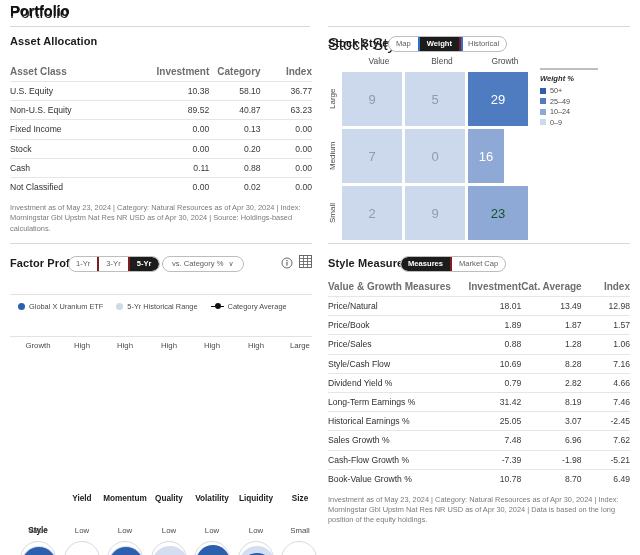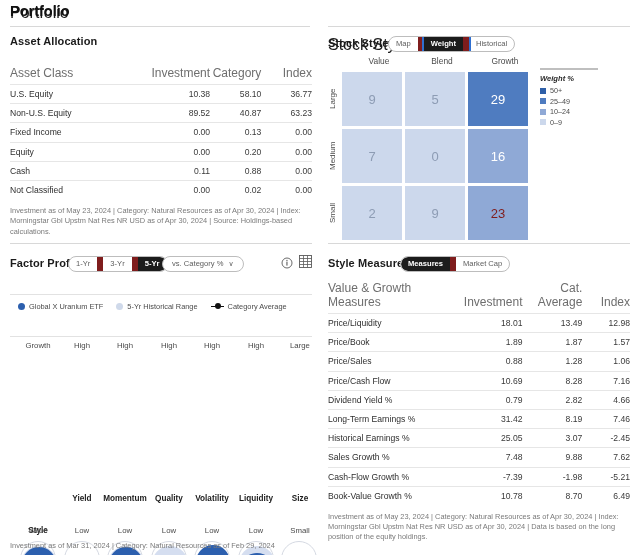--- a/index.html
+++ b/index.html
@@ -18,42 +18,42 @@
   .footnote {
     font-size: 7.4px; color: #7a7a7a; line-height: 10.2px;
   }
 
   
   .page-title { font-size: 14.5px; font-weight: bold; color: #111; }
 
   
   table.dt { width: 100%; border-collapse: collapse; }
   table.dt th {
-    font-size: 12px; font-weight: normal; color: #6e6e6e;
+    font-size: 10px; font-weight: bold; color: #6e6e6e;
     padding: 3px 0 4px 0; text-align: right; vertical-align: bottom;
   }
   table.dt th.lbl { text-align: left; }
   table.dt td {
     font-size: 8.6px; color: #3a3a3a; padding: 4.1px 0;
     text-align: right; border-top: 1px solid #e6e6e6;
   }
   table.dt td.lbl { text-align: left; color: #2e2e2e; }
   table.dt tr:first-child td { border-top: 1px solid #e6e6e6; }
   table.dt tr.hdr th { border-bottom: none; }
 
   
   .pill {
     display: inline-flex; align-items: stretch;
     border: 1px solid #bdbdbd; border-radius: 11px; height: 16px;
     overflow: hidden; background: #fff; vertical-align: middle;
   }
   .pill .seg {
     display: flex; align-items: center; justify-content: center;
     font-size: 7.6px; color: #5d5d5d; padding: 0 7px; white-space: nowrap;
-    border-right: 6px solid #7f1d1d;
+    border-right: 2px solid #7f1d1d;
   }
   .pill .seg:last-child { border-right: none; }
   .pill .seg.on { background: #1c1c1c; color: #fff; font-weight: bold; }
   .pill .seg.on.rounded-r { border-radius: 0 10px 10px 0; }
   .pill .seg.on.rounded-l { border-radius: 10px 0 0 10px; }
   .pill .seg.focus {
     background:#1c1c1c; color:#fff; font-weight:bold;
     box-shadow: 0 0 0 2px #2f6fd0;
   }
   .pill-single {
@@ -146,21 +146,21 @@
         <td>40.87</td>
         <td>63.23</td>
       </tr>
       <tr>
         <td class="lbl">Fixed Income</td>
         <td>0.00</td>
         <td>0.13</td>
         <td>0.00</td>
       </tr>
       <tr>
-        <td class="lbl">Equity</td>
+        <td class="lbl">Stock</td>
         <td>0.00</td>
         <td>0.20</td>
         <td>0.00</td>
       </tr>
       <tr>
         <td class="lbl">Cash</td>
         <td>0.11</td>
         <td>0.88</td>
         <td>0.00</td>
       </tr>
@@ -197,25 +197,25 @@
     <div class="ss-rowhdr" style="left:0px; top:16px; height:54px; width:10px;">Large</div>
     <div class="ss-rowhdr" style="left:0px; top:73px; height:54px; width:10px;">Medium</div>
     <div class="ss-rowhdr" style="left:0px; top:130px; height:54px; width:10px;">Small</div>
 
     <div class="ss-cell" style="left:14px;  top:16px; width:60px; height:54px; background:#ccd8ec; color:#8d9cb4;">9</div>
     <div class="ss-cell" style="left:77px;  top:16px; width:60px; height:54px; background:#ccd8ec; color:#8d9cb4;">5</div>
     <div class="ss-cell" style="left:140px; top:16px; width:60px; height:54px; background:#4f7cc0; color:#ffffff;">29</div>
 
     <div class="ss-cell" style="left:14px;  top:73px; width:60px; height:54px; background:#ccd8ec; color:#8d9cb4;">7</div>
     <div class="ss-cell" style="left:77px;  top:73px; width:60px; height:54px; background:#ccd8ec; color:#8d9cb4;">0</div>
-    <div class="ss-cell" style="left:140px; top:73px; width:60px; height:54px; background:#8fa9d6; color:#ffffff;">16</div>
+    <div class="ss-cell" style="left:140px; top:73px; width:36px; height:54px; background:#8fa9d6; color:#ffffff;">16</div>
 
     <div class="ss-cell" style="left:14px;  top:130px; width:60px; height:54px; background:#ccd8ec; color:#8d9cb4;">2</div>
     <div class="ss-cell" style="left:77px;  top:130px; width:60px; height:54px; background:#ccd8ec; color:#8d9cb4;">9</div>
-    <div class="ss-cell" style="left:140px; top:130px; width:60px; height:54px; background:#8fa9d6; color:#7f1d1d;">23</div>
+    <div class="ss-cell" style="left:140px; top:130px; width:60px; height:54px; background:#8fa9d6; color:#14532d;">23</div>
 
     <div class="legend-box" style="left:212px; top:12px;">
       <div class="lg-rule"></div>
       <div class="lg-title">Weight %</div>
       <div class="lg-item">
         <span class="lg-sw" style="background:#2e5fa8;"></span>
         <span class="lg-tx">50+</span>
       </div>
       <div class="lg-item">
         <span class="lg-sw" style="background:#4f7cc0;"></span>
@@ -349,21 +349,20 @@
   <div class="panel" style="left:10px; top:526px; width:302px; height:12px;">
     <div class="fp-sub" style="left:0px;   width:56px;">Value</div>
     <div class="fp-sub" style="left:44px;  width:56px;">Low</div>
     <div class="fp-sub" style="left:87px;  width:56px;">Low</div>
     <div class="fp-sub" style="left:131px; width:56px;">Low</div>
     <div class="fp-sub" style="left:174px; width:56px;">Low</div>
     <div class="fp-sub" style="left:218px; width:56px;">Low</div>
     <div class="fp-sub" style="left:262px; width:56px;">Small</div>
   </div>
 
-  <div class="panel footnote" style="left:10px; top:541px; width:300px;">Investment as of Mar 31, 2024 | Category: Natural Resources as of Feb 29, 2024</div>
 
   <div class="panel" style="left:328px; top:243px; width:302px; height:1px; background:#d8d8d8;"></div>
 
   <div class="panel sec-title" style="left:328px; top:257px;">Style Measures</div>
 
   <div class="panel" style="left:400px; top:254px;">
     <span class="pill">
       <span class="seg on rounded-l">Measures</span>
       <span class="seg">Market Cap</span>
     </span>
@@ -372,39 +371,39 @@
   <div class="panel" style="left:328px; top:278px; width:302px;">
     <table class="dt">
       <tbody>
           <tr class="hdr">
         <th class="lbl" style="width:46%">Value &amp; Growth Measures</th>
         <th style="width:18%">Investment</th>
         <th style="width:20%">Cat. Average</th>
         <th style="width:16%">Index</th>
       </tr>
       <tr>
-        <td class="lbl">Price/Liquidity</td>
+        <td class="lbl">Price/Natural</td>
         <td>18.01</td>
         <td>13.49</td>
         <td>12.98</td>
       </tr>
       <tr>
         <td class="lbl">Price/Book</td>
         <td>1.89</td>
         <td>1.87</td>
         <td>1.57</td>
       </tr>
       <tr>
         <td class="lbl">Price/Sales</td>
         <td>0.88</td>
         <td>1.28</td>
         <td>1.06</td>
       </tr>
       <tr>
-        <td class="lbl">Price/Cash Flow</td>
+        <td class="lbl">Style/Cash Flow</td>
         <td>10.69</td>
         <td>8.28</td>
         <td>7.16</td>
       </tr>
       <tr>
         <td class="lbl">Dividend Yield %</td>
         <td>0.79</td>
         <td>2.82</td>
         <td>4.66</td>
       </tr>
@@ -416,21 +415,21 @@
       </tr>
       <tr>
         <td class="lbl">Historical Earnings %</td>
         <td>25.05</td>
         <td>3.07</td>
         <td>-2.45</td>
       </tr>
       <tr>
         <td class="lbl">Sales Growth %</td>
         <td>7.48</td>
-        <td>9.88</td>
+        <td>6.96</td>
         <td>7.62</td>
       </tr>
       <tr>
         <td class="lbl">Cash-Flow Growth %</td>
         <td>-7.39</td>
         <td>-1.98</td>
         <td>-5.21</td>
       </tr>
       <tr>
         <td class="lbl">Book-Value Growth %</td>

